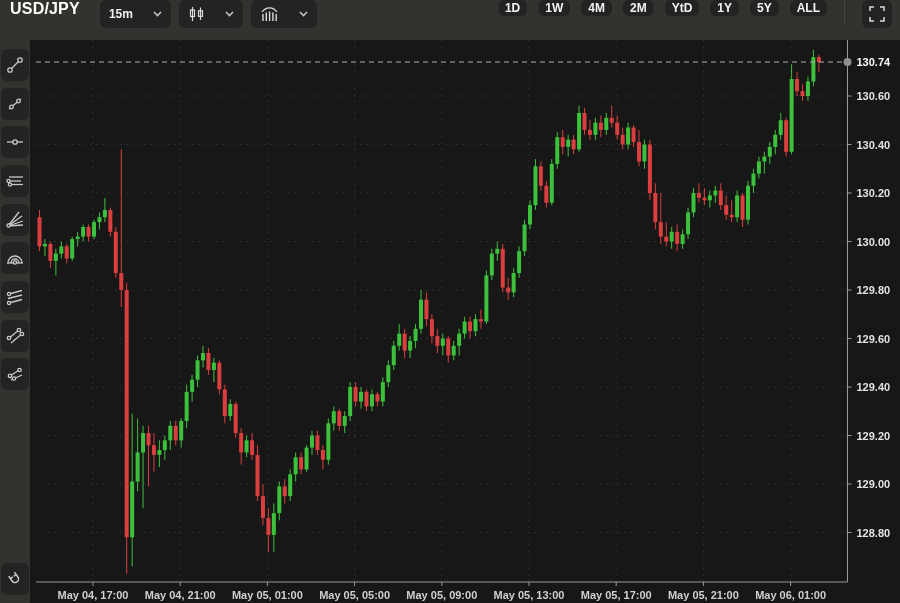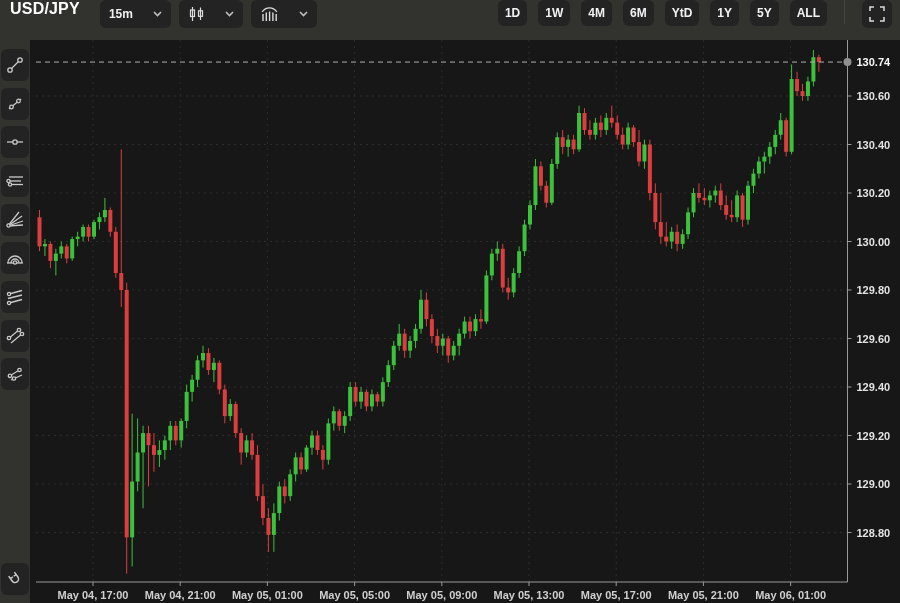--- a/index.html
+++ b/index.html
@@ -13,21 +13,21 @@
   .symbol { font-size:16px; font-weight:bold; color:#ffffff; margin-right:12px; letter-spacing:.2px; }
   .tb-btn {
     height:28px; background:#232323; border:none; border-radius:6px;
     color:#f0f0f0; display:flex; align-items:center; gap:20px;
     padding:0 9px; font-size:12px; font-weight:bold; cursor:pointer;
     font-family:"Liberation Sans",sans-serif;
   }
   .spacer { flex:1; }
   .ranges { display:flex; gap:11px; align-items:center; }
   .range-btn {
-    height:26px; background:#232323; border:none; border-radius:6px;
+    height:16px; background:#232323; border:none; border-radius:6px;
     color:#f2f2f2; padding:0 7px; font-size:12px; font-weight:bold; cursor:pointer;
     font-family:"Liberation Sans",sans-serif;
   }
   .tb-divider { width:1px; height:24px; background:#454545; margin:0 9px; }
   .icon-only { width:30px; justify-content:center; padding:0; }
 
   .sidebar { position:absolute; left:0; top:40px; width:30px; height:563px; background:#32322e; }
   .tool-btn {
     position:absolute; left:1px; width:28px; height:32px;
     background:#232323; border:none; border-radius:6px;
@@ -76,21 +76,21 @@
         <path d="M1 1 L4.5 4.5 L8 1" stroke="#c0c0c0" stroke-width="1.6" fill="none"></path>
       </svg>
   </button>
 
   <div class="spacer"></div>
 
   <div class="ranges" id="ranges">
       <button class="range-btn">1D</button>
       <button class="range-btn">1W</button>
       <button class="range-btn">4M</button>
-      <button class="range-btn">6M</button>
+      <button class="range-btn">2M</button>
       <button class="range-btn">YtD</button>
       <button class="range-btn">1Y</button>
       <button class="range-btn">5Y</button>
       <button class="range-btn">ALL</button>
     </div>
 
   <div class="tb-divider"></div>
 
   <button class="tb-btn icon-only">
     <svg width="18" height="18" viewBox="0 0 18 18">

